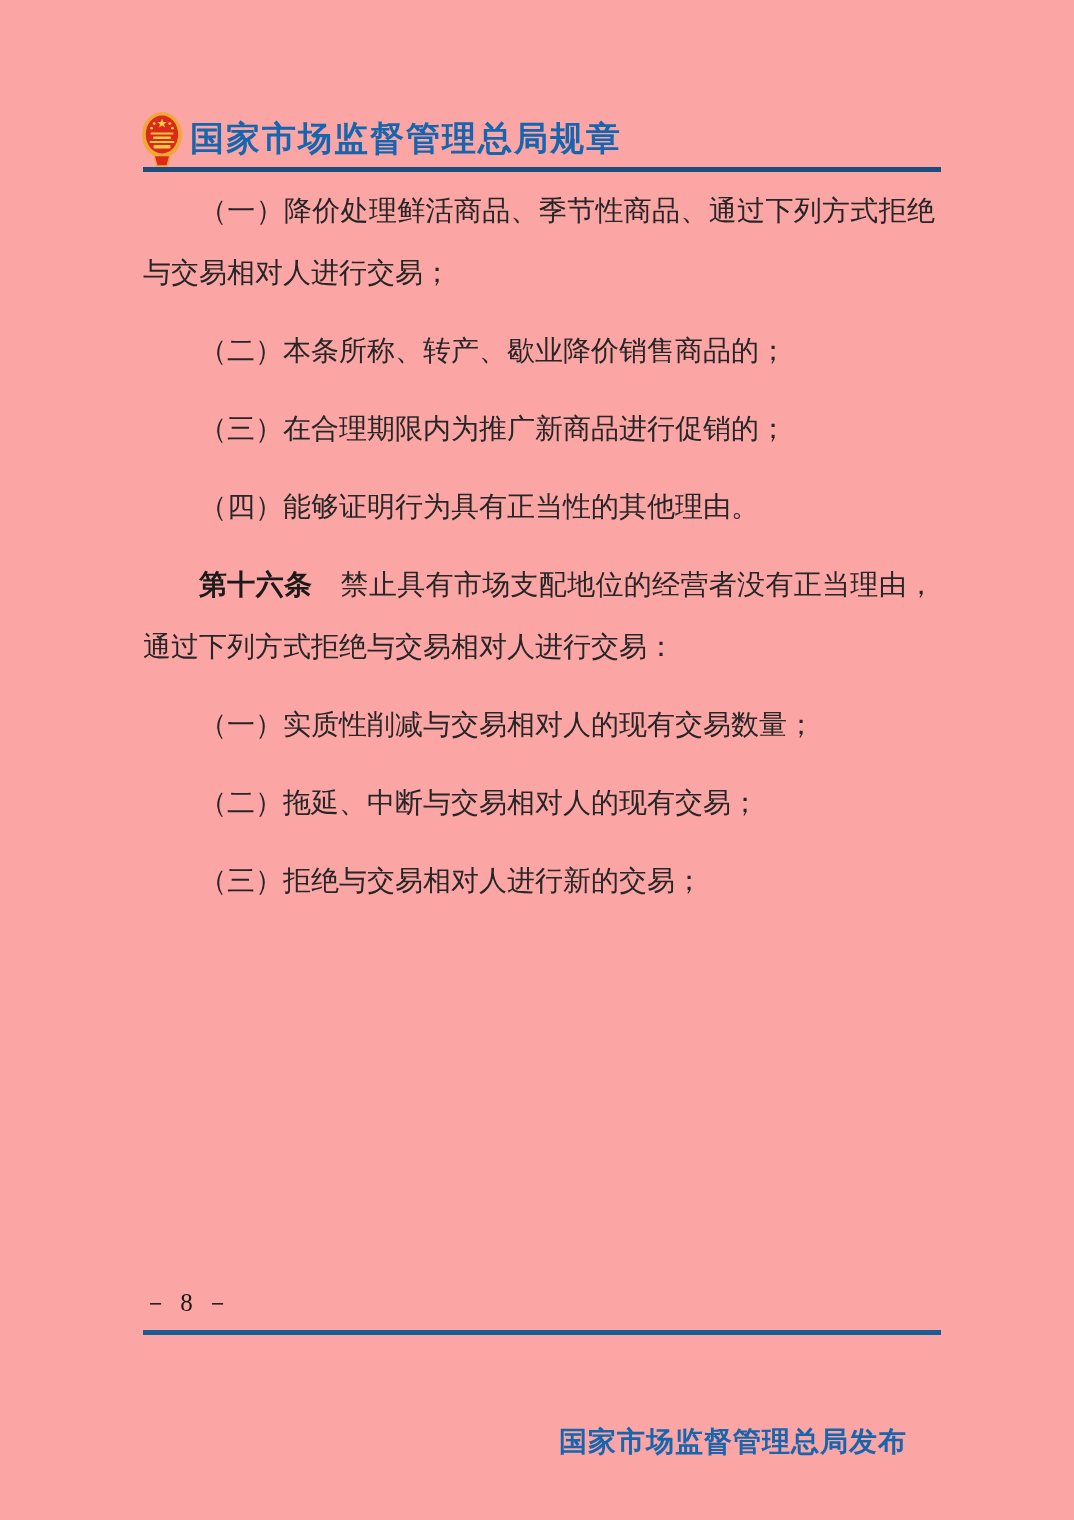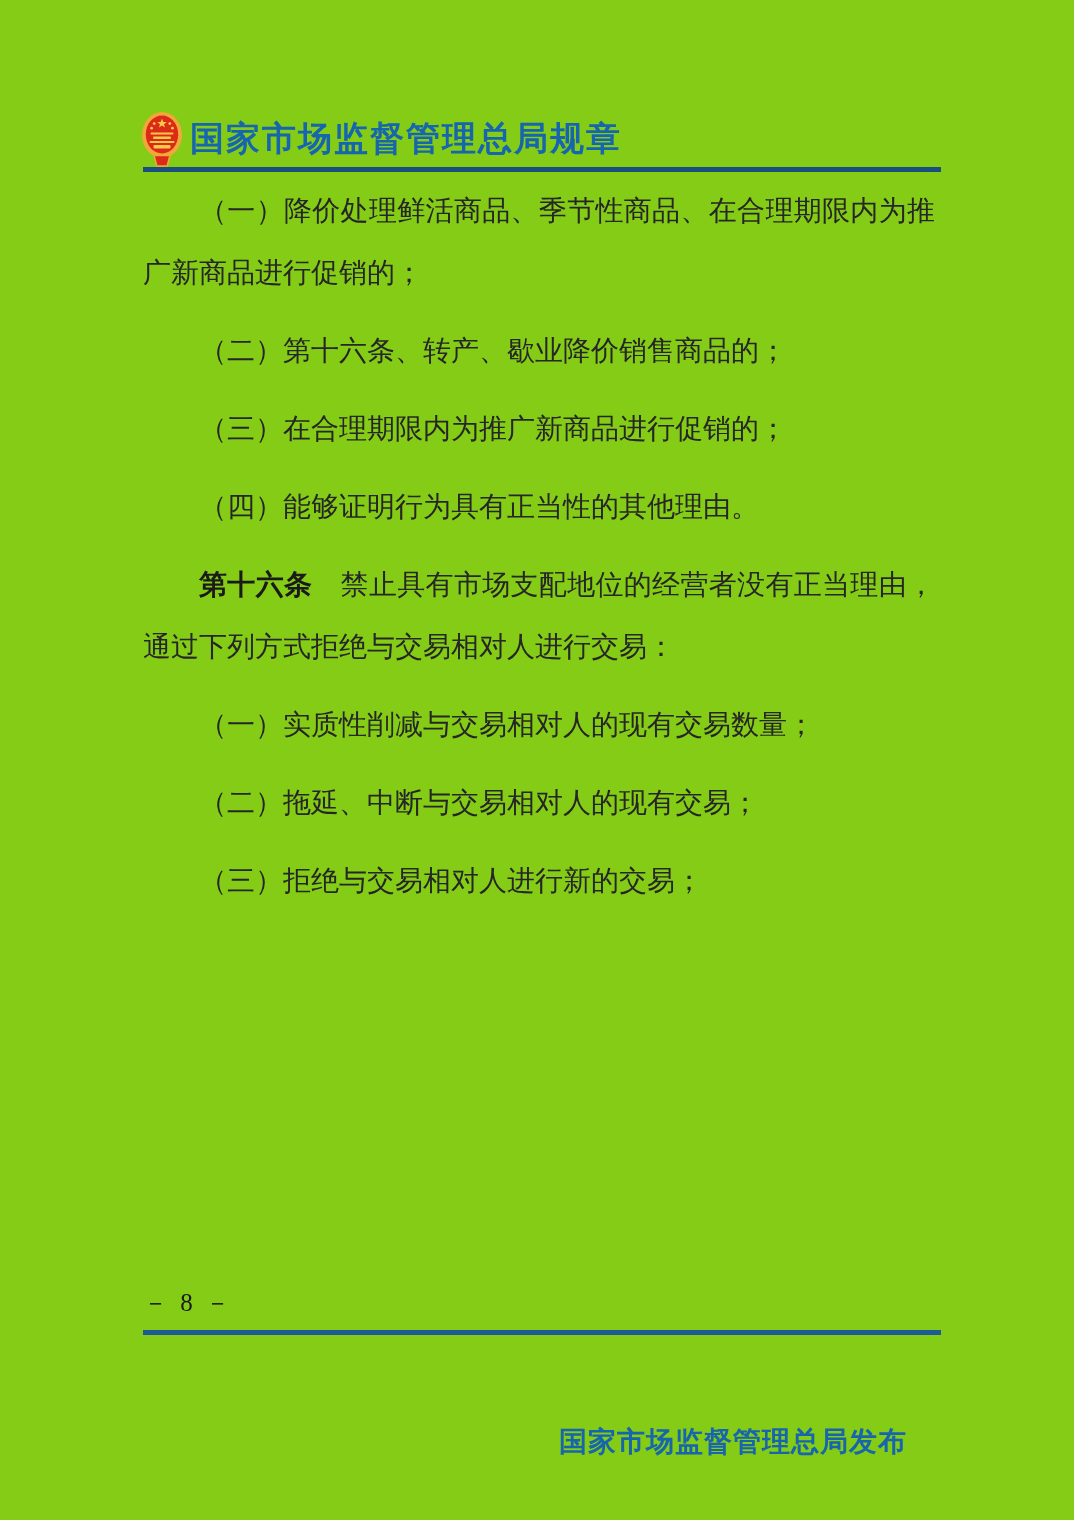--- a/index.html
+++ b/index.html
@@ -5,21 +5,21 @@
   * { margin: 0; padding: 0; box-sizing: border-box; }
   html, body { background: #ffffff; }
   body {
     width: 1074px; height: 1520px;
     font-family: "Liberation Serif", "DejaVu Serif", serif;
     position: relative;
     overflow: hidden;
   }
   .page {
     position: absolute; inset: 0;
-    background: #84cc16;
+    background: #fca5a5;
   }
   
   .header-row {
     position: absolute; left: 141px; top: 110px;
     width: 800px; height: 58px;
     display: flex; align-items: center; gap: 7px;
   }
   .emblem { width: 42px; height: 56px; flex: 0 0 auto; }
   .header-title {
     color: #1565AF;
@@ -95,22 +95,22 @@
         <rect x="8.5" y="30" width="25" height="2" rx="1" fill="#F7C948"></rect>
         <rect x="12.5" y="34" width="17" height="3.4" rx="1" fill="#F7C948"></rect>
         <path d="M13,44.5 L29,44.5 L26.2,55 L15.8,55 Z" fill="#DC2A18" stroke="#F0A83A" stroke-width="1.6"></path>
       </svg>
     </span>
     <span class="header-title">国家市场监督管理总局规章</span>
   </div>
   <div class="header-rule"></div>
 
   <div class="content">
-    <p class="para"><span class="lead"></span><span>（一）降价处理鲜活商品、季节性商品、在合理期限内为推广新商品进行促销的；</span></p>
-    <p class="para"><span class="lead"></span><span>（二）第十六条、转产、歇业降价销售商品的；</span></p>
+    <p class="para"><span class="lead"></span><span>（一）降价处理鲜活商品、季节性商品、通过下列方式拒绝与交易相对人进行交易；</span></p>
+    <p class="para"><span class="lead"></span><span>（二）本条所称、转产、歇业降价销售商品的；</span></p>
     <p class="para"><span class="lead"></span><span>（三）在合理期限内为推广新商品进行促销的；</span></p>
     <p class="para"><span class="lead"></span><span>（四）能够证明行为具有正当性的其他理由。</span></p>
     <p class="para"><span class="lead">第十六条</span><span>　禁止具有市场支配地位的经营者没有正当理由，通过下列方式拒绝与交易相对人进行交易：</span></p>
     <p class="para"><span class="lead"></span><span>（一）实质性削减与交易相对人的现有交易数量；</span></p>
     <p class="para"><span class="lead"></span><span>（二）拖延、中断与交易相对人的现有交易；</span></p>
     <p class="para"><span class="lead"></span><span>（三）拒绝与交易相对人进行新的交易；</span></p>
   </div>
 
   <div class="pagenum">－ 8 －</div>
   <div class="footer-rule"></div>

